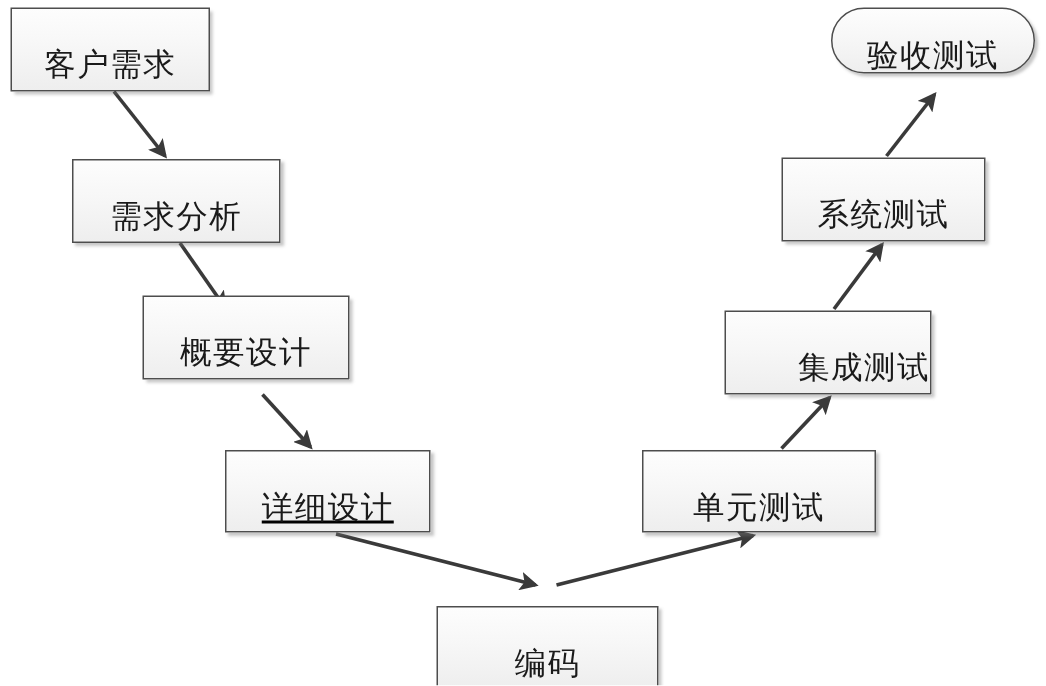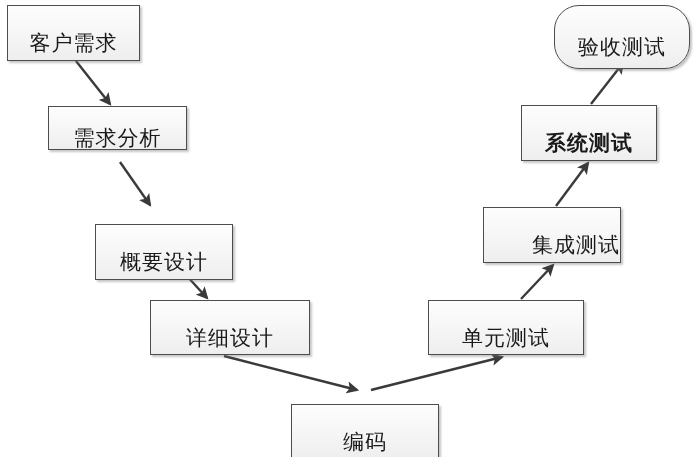--- a/index.html
+++ b/index.html
@@ -68,39 +68,39 @@
         <line x1="521" y1="299" x2="553" y2="265" stroke="#3a3a3a" stroke-width="2.4" marker-end="url(#arrowhead)"></line>
         <line x1="556" y1="206" x2="588" y2="163" stroke="#3a3a3a" stroke-width="2.4" marker-end="url(#arrowhead)"></line>
         <line x1="591" y1="104" x2="623" y2="63" stroke="#3a3a3a" stroke-width="2.4" marker-end="url(#arrowhead)"></line>
       </g>
   </svg>
 
   <div id="node-layer">
       <div class="node-box" style="left: 7px; top: 5px; width: 133px; height: 56px;">
         <span class="node-label">客户需求</span>
       </div>
-      <div class="node-box" style="left: 48px; top: 106px; width: 139px; height: 44px;">
+      <div class="node-box" style="left: 48px; top: 106px; width: 139px; height: 56px;">
         <span class="node-label">需求分析</span>
       </div>
-      <div class="node-box" style="left: 95px; top: 224px; width: 138px; height: 56px;">
+      <div class="node-box" style="left: 95px; top: 197px; width: 138px; height: 56px;">
         <span class="node-label">概要设计</span>
       </div>
-      <div class="node-box" style="left: 150px; top: 300px; width: 160px; height: 55px;">
+      <div class="node-box" style="left: 150px; top: 300px; width: 137px; height: 55px; text-decoration: underline;">
         <span class="node-label">详细设计</span>
       </div>
       <div class="node-box" style="left: 291px; top: 404px; width: 148px; height: 55px;">
         <span class="node-label">编码</span>
       </div>
       <div class="node-box" style="left: 428px; top: 300px; width: 156px; height: 55px;">
         <span class="node-label">单元测试</span>
       </div>
       <div class="node-box" style="left: 483px; top: 207px; width: 138px; height: 56px; justify-content: flex-end;">
         <span class="node-label">集成测试</span>
       </div>
-      <div class="node-box" style="left: 521px; top: 105px; width: 136px; height: 56px; font-weight: bold;">
+      <div class="node-box" style="left: 521px; top: 105px; width: 136px; height: 56px;">
         <span class="node-label">系统测试</span>
       </div>
-      <div class="node-box" style="left: 554px; top: 5px; width: 136px; height: 64px; border-radius: 25px;">
+      <div class="node-box" style="left: 554px; top: 5px; width: 136px; height: 44px; border-radius: 25px;">
         <span class="node-label">验收测试</span>
       </div>
     </div>
 
 </div>
 
 </body></html>

